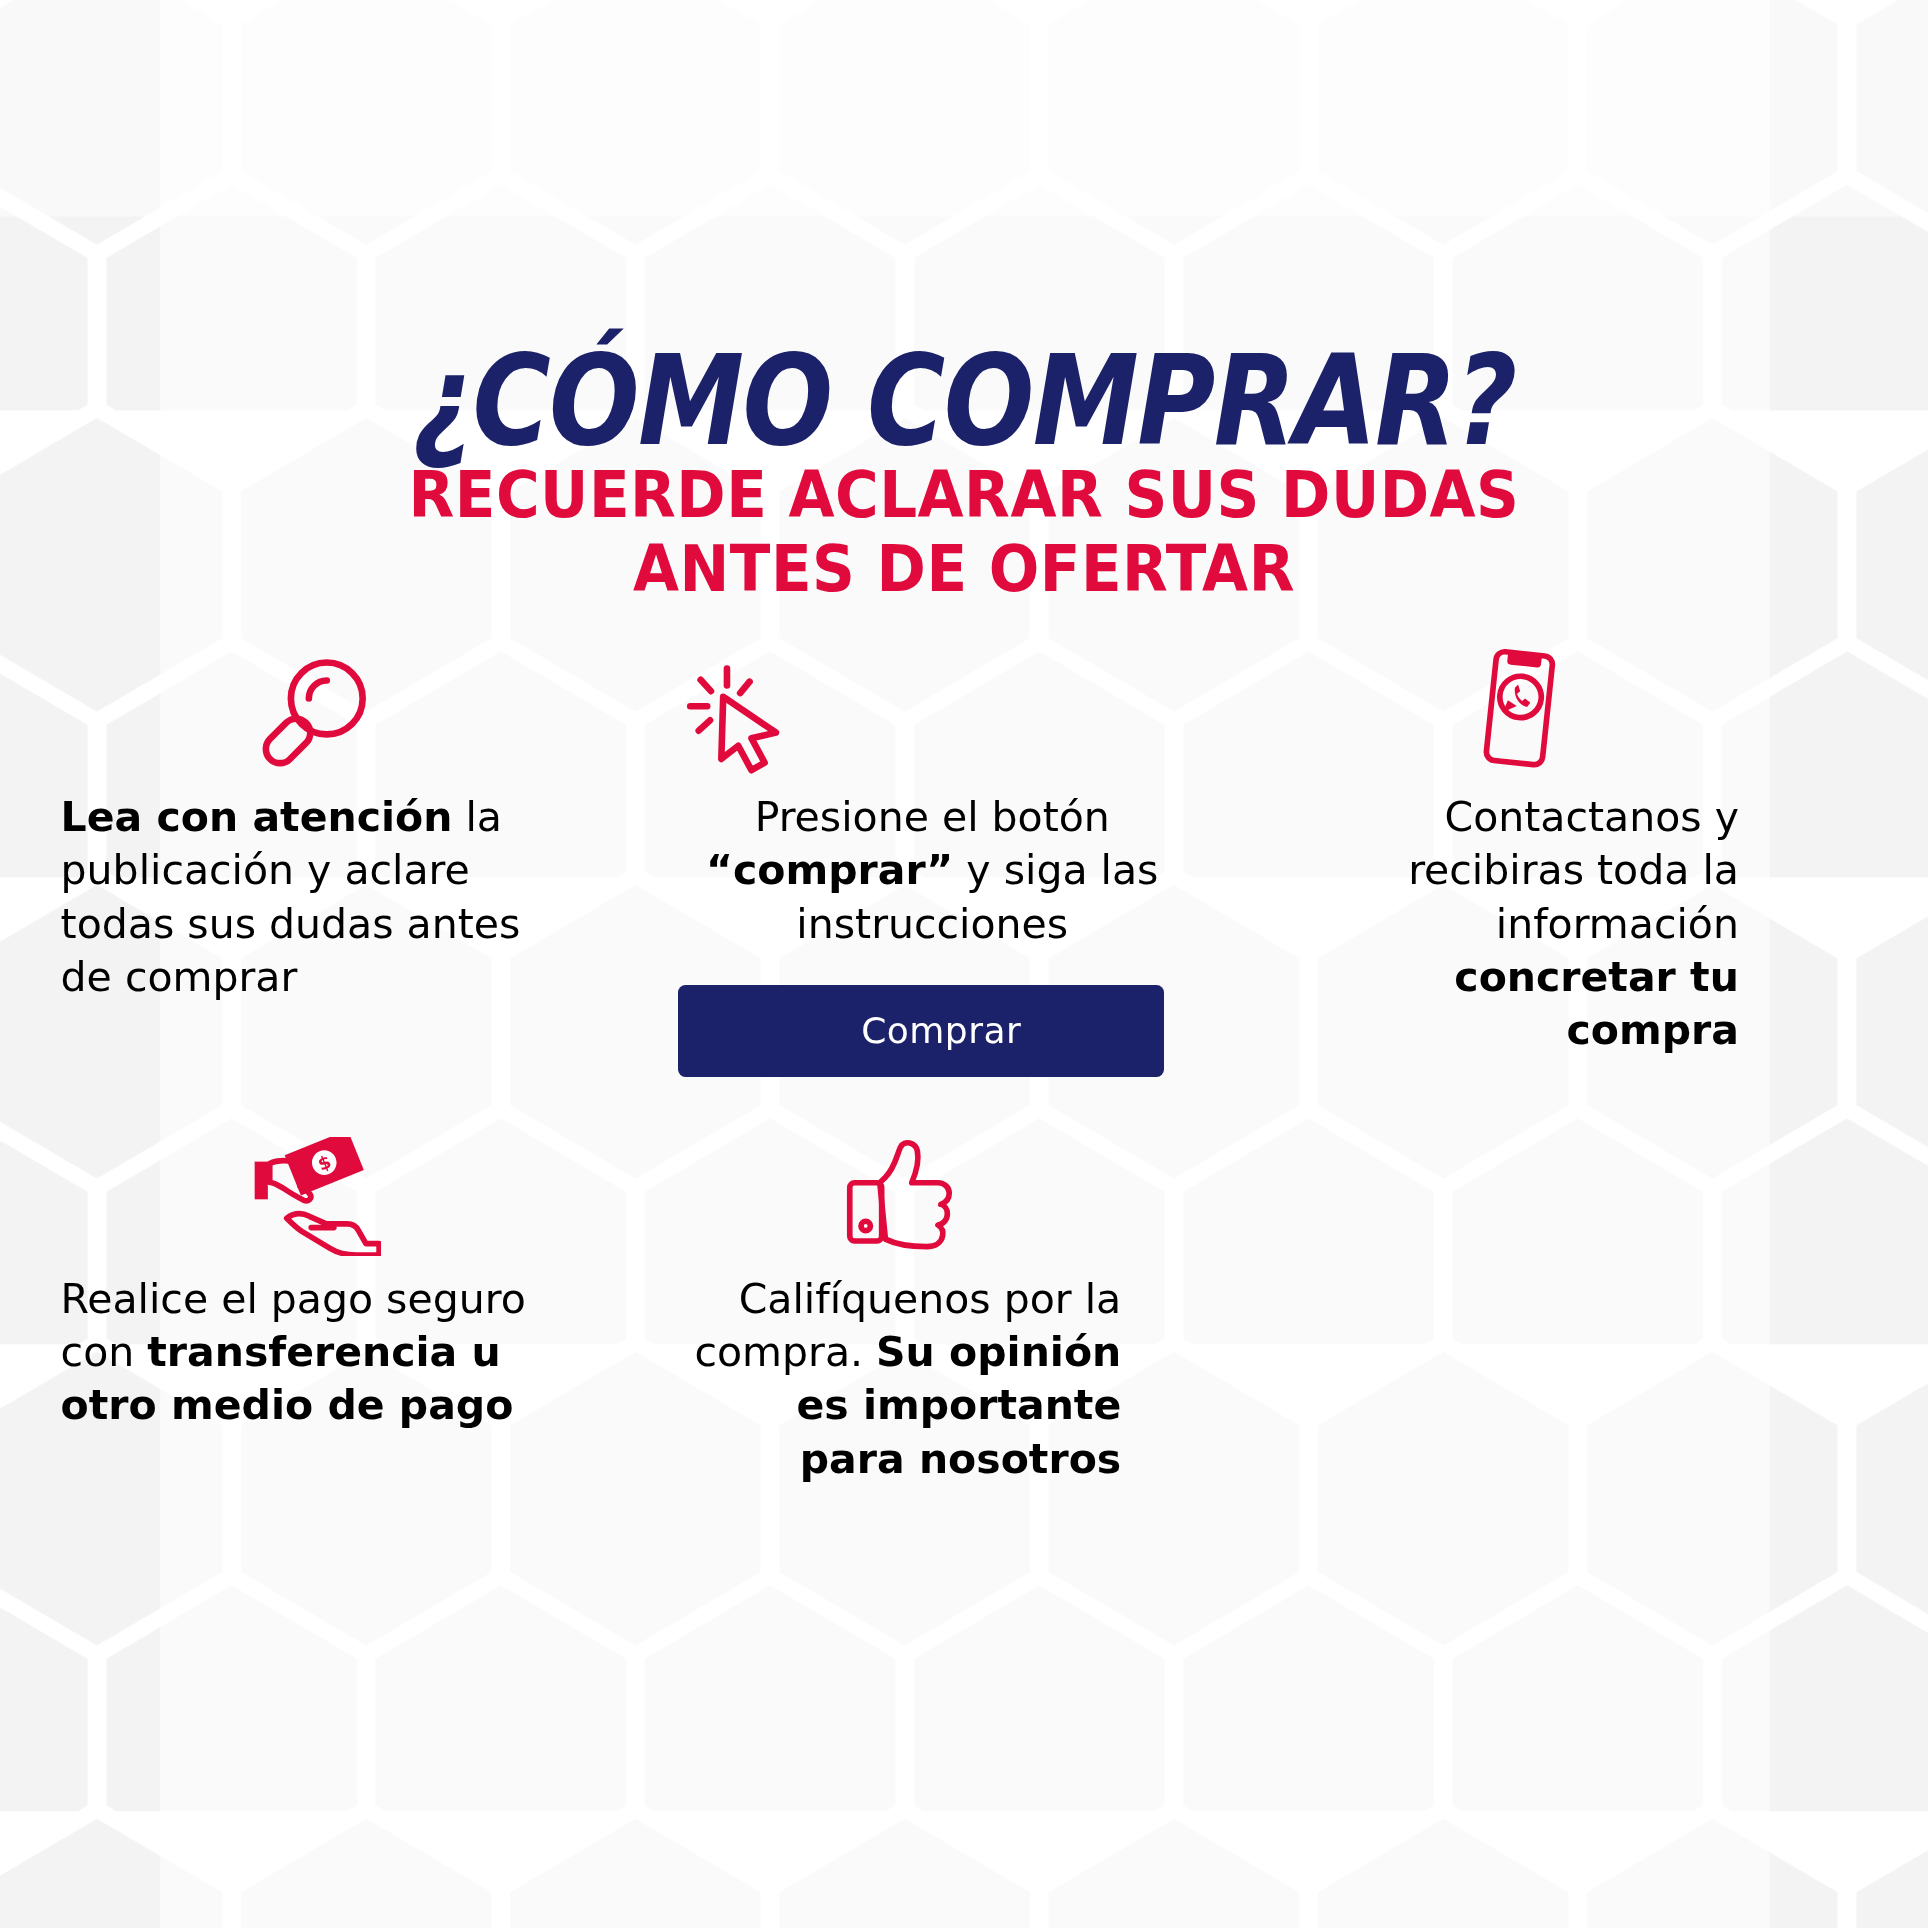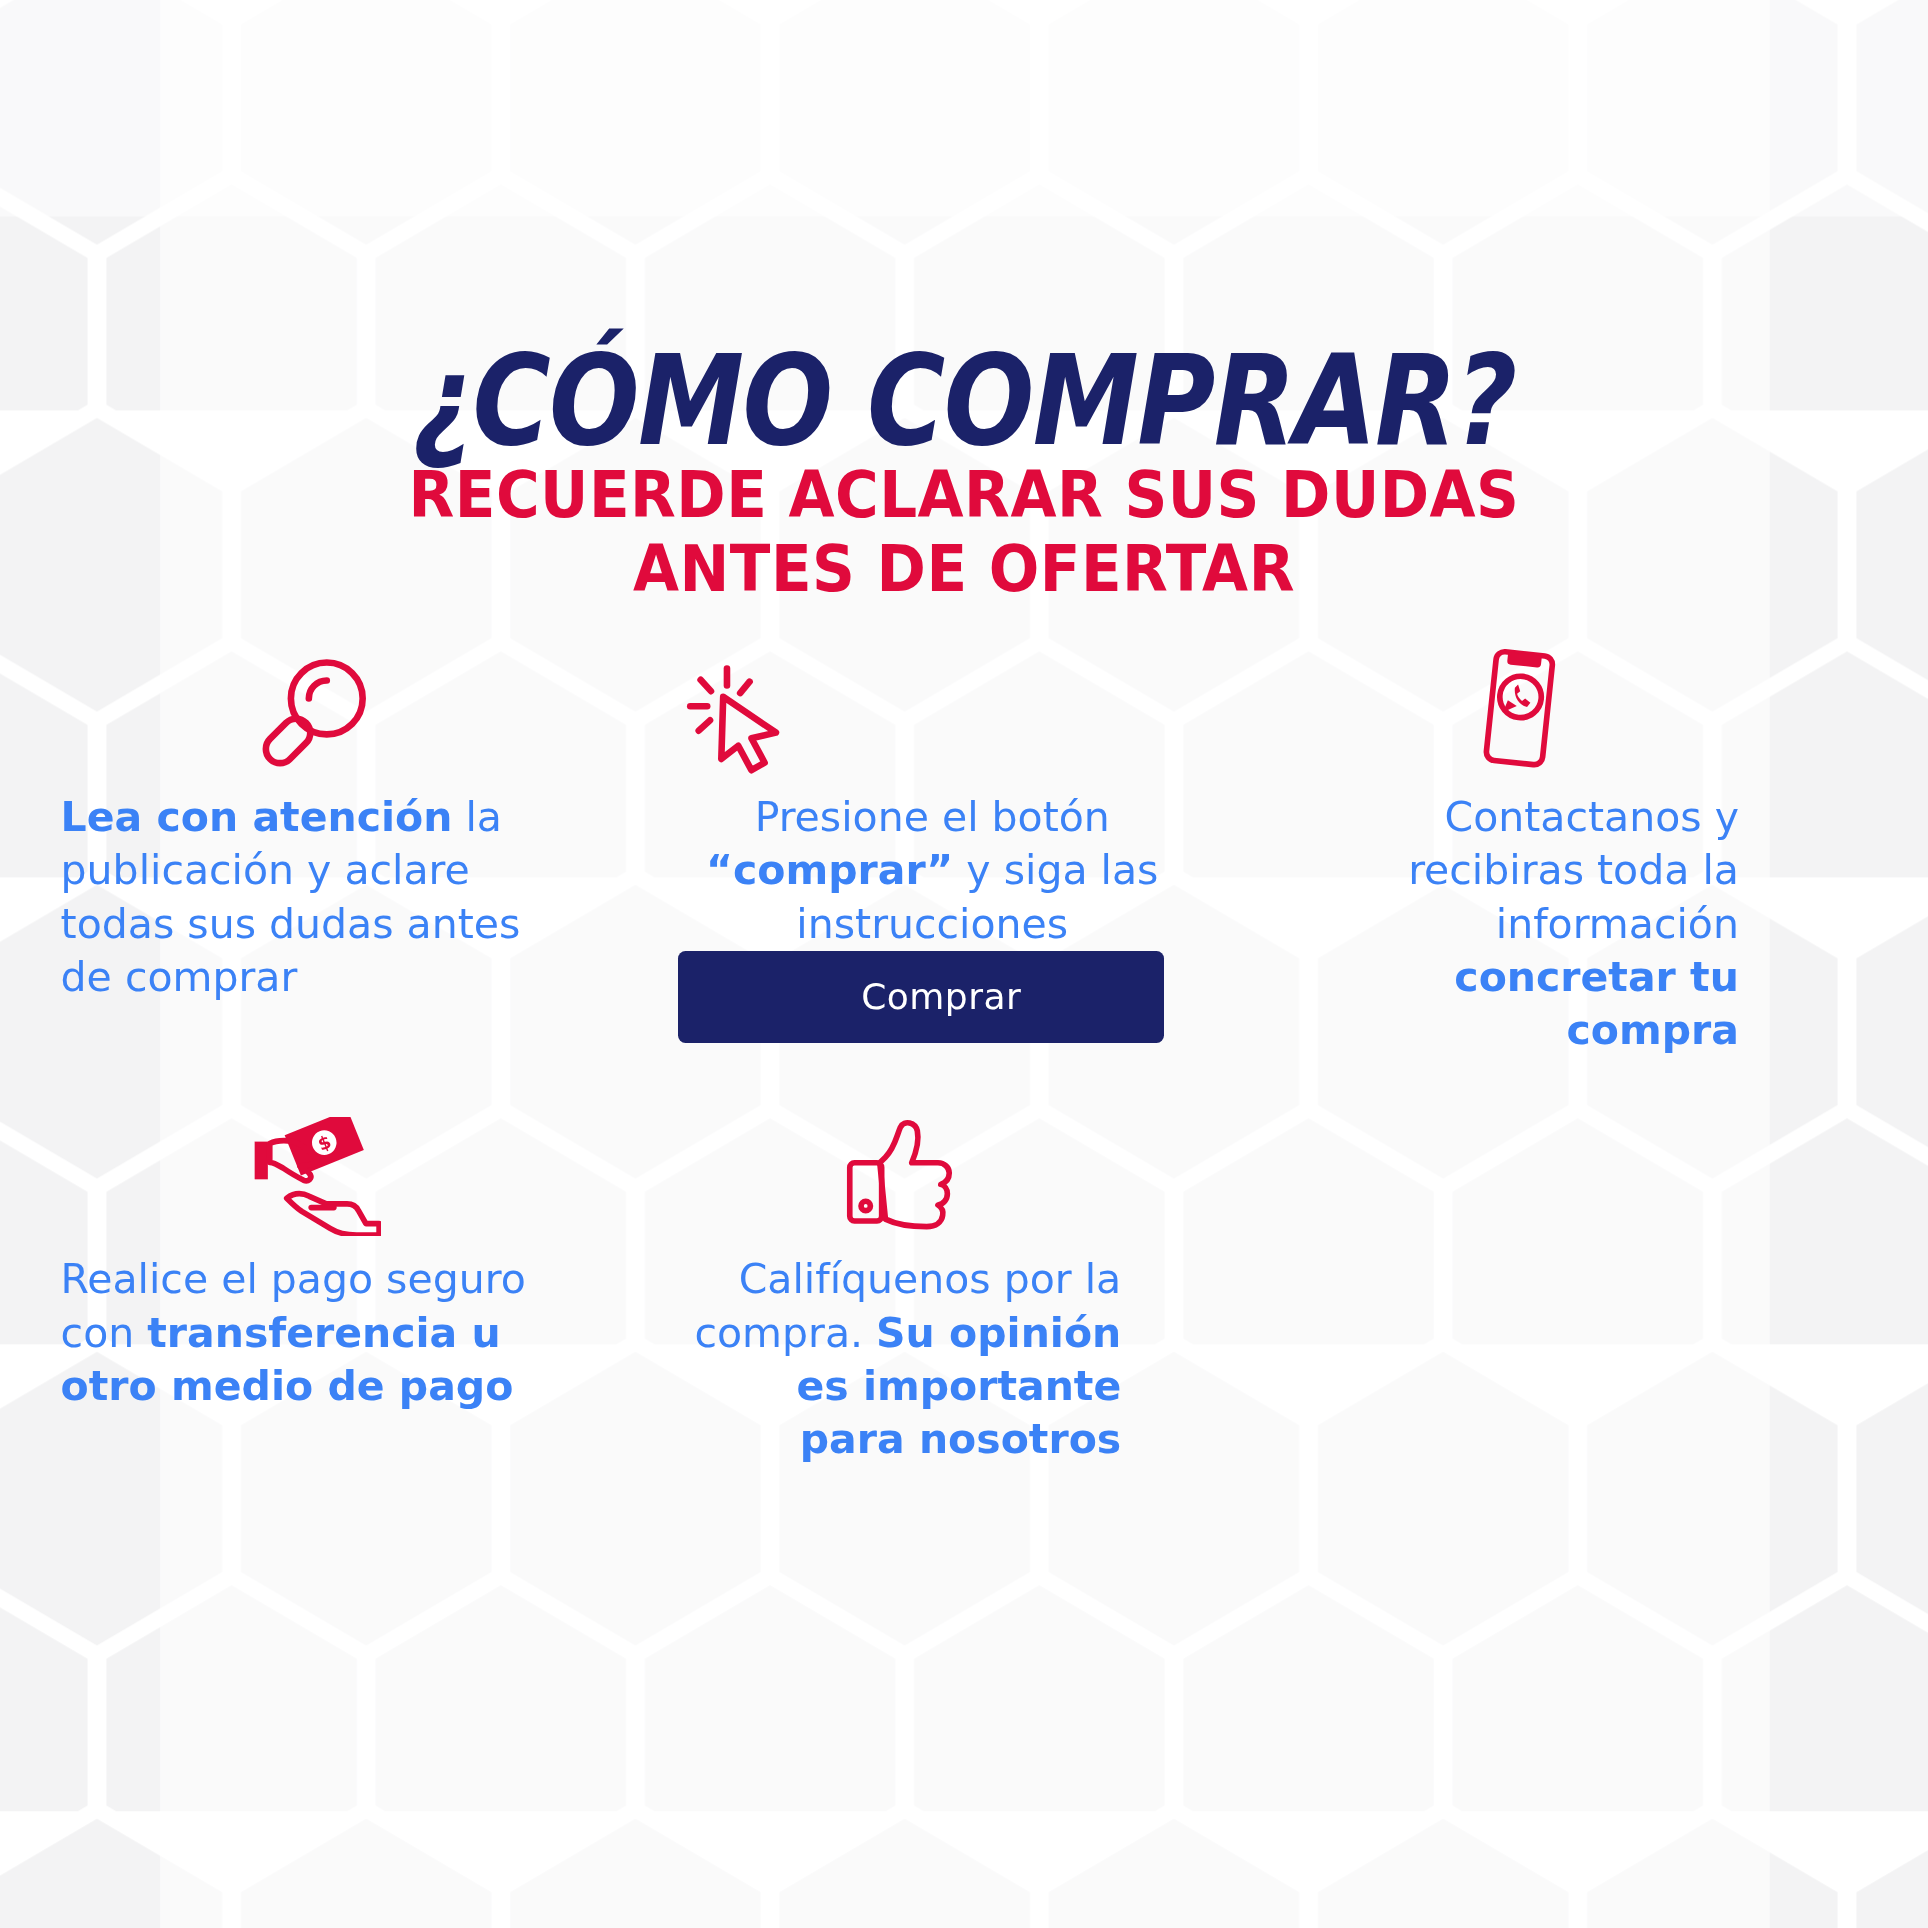--- a/index.html
+++ b/index.html
@@ -94,39 +94,40 @@
 
   .icon-wrap {
     height: 124px;
     display: flex;
     align-items: flex-end;
     justify-content: center;
     margin-bottom: 17px;
   }
 
   .step-text {
-    color: #3b82f6;
+    color: #000000;
     font-family: "DejaVu Sans", sans-serif;
     font-size: 41px;
     line-height: 1.30;
     text-align: center;
     max-width: 508px;
   }
   .step-text b { font-weight: bold; }
 
   .cell-left .step-text  { text-align: left;  width: 508px; max-width: none; }
   .cell-right .step-text { text-align: right; width: 443px; max-width: none; }
 
   .cell-left  { align-items: flex-start; }
   .cell-left .icon-wrap { width: 508px; justify-content: center; }
   .cell-right { align-items: flex-start; }
   .cell-right .icon-wrap { width: 443px; justify-content: center; }
 
   
   .buy-button {
+    margin-top: 34px;
     width: 486px;
     height: 92px;
     background: #1b2269;
     border-radius: 7.5px;
     color: #ffffff;
     font-family: "DejaVu Sans", sans-serif;
     font-size: 36px;
     display: flex;
     align-items: center;
     justify-content: center;

